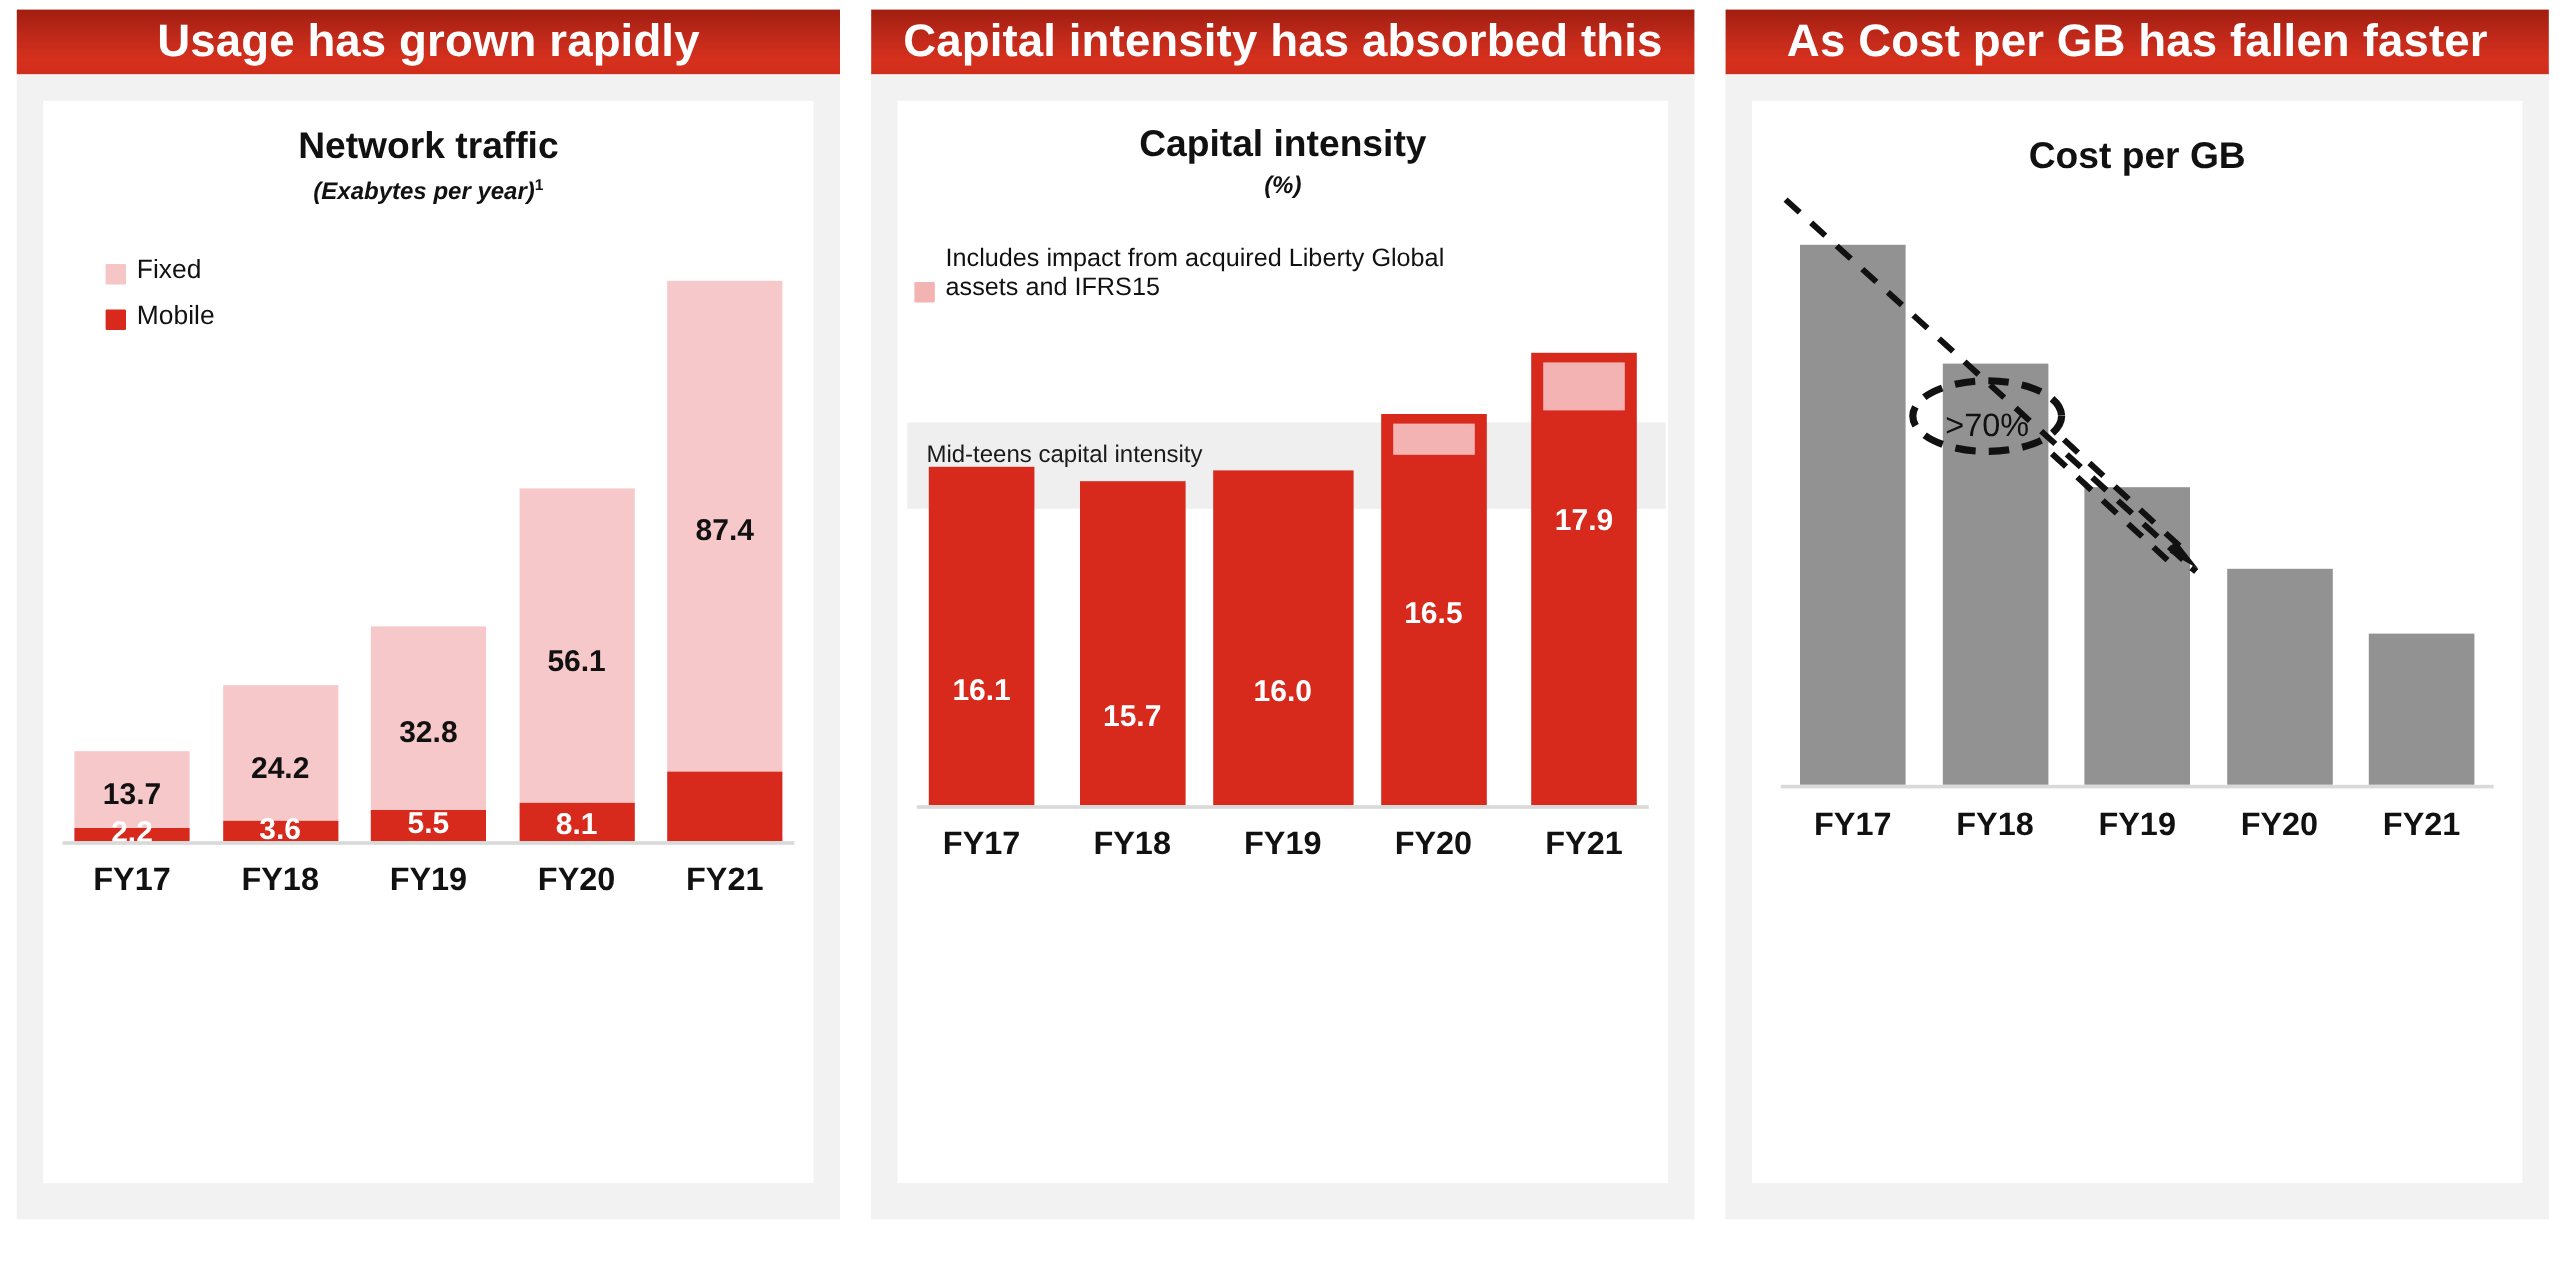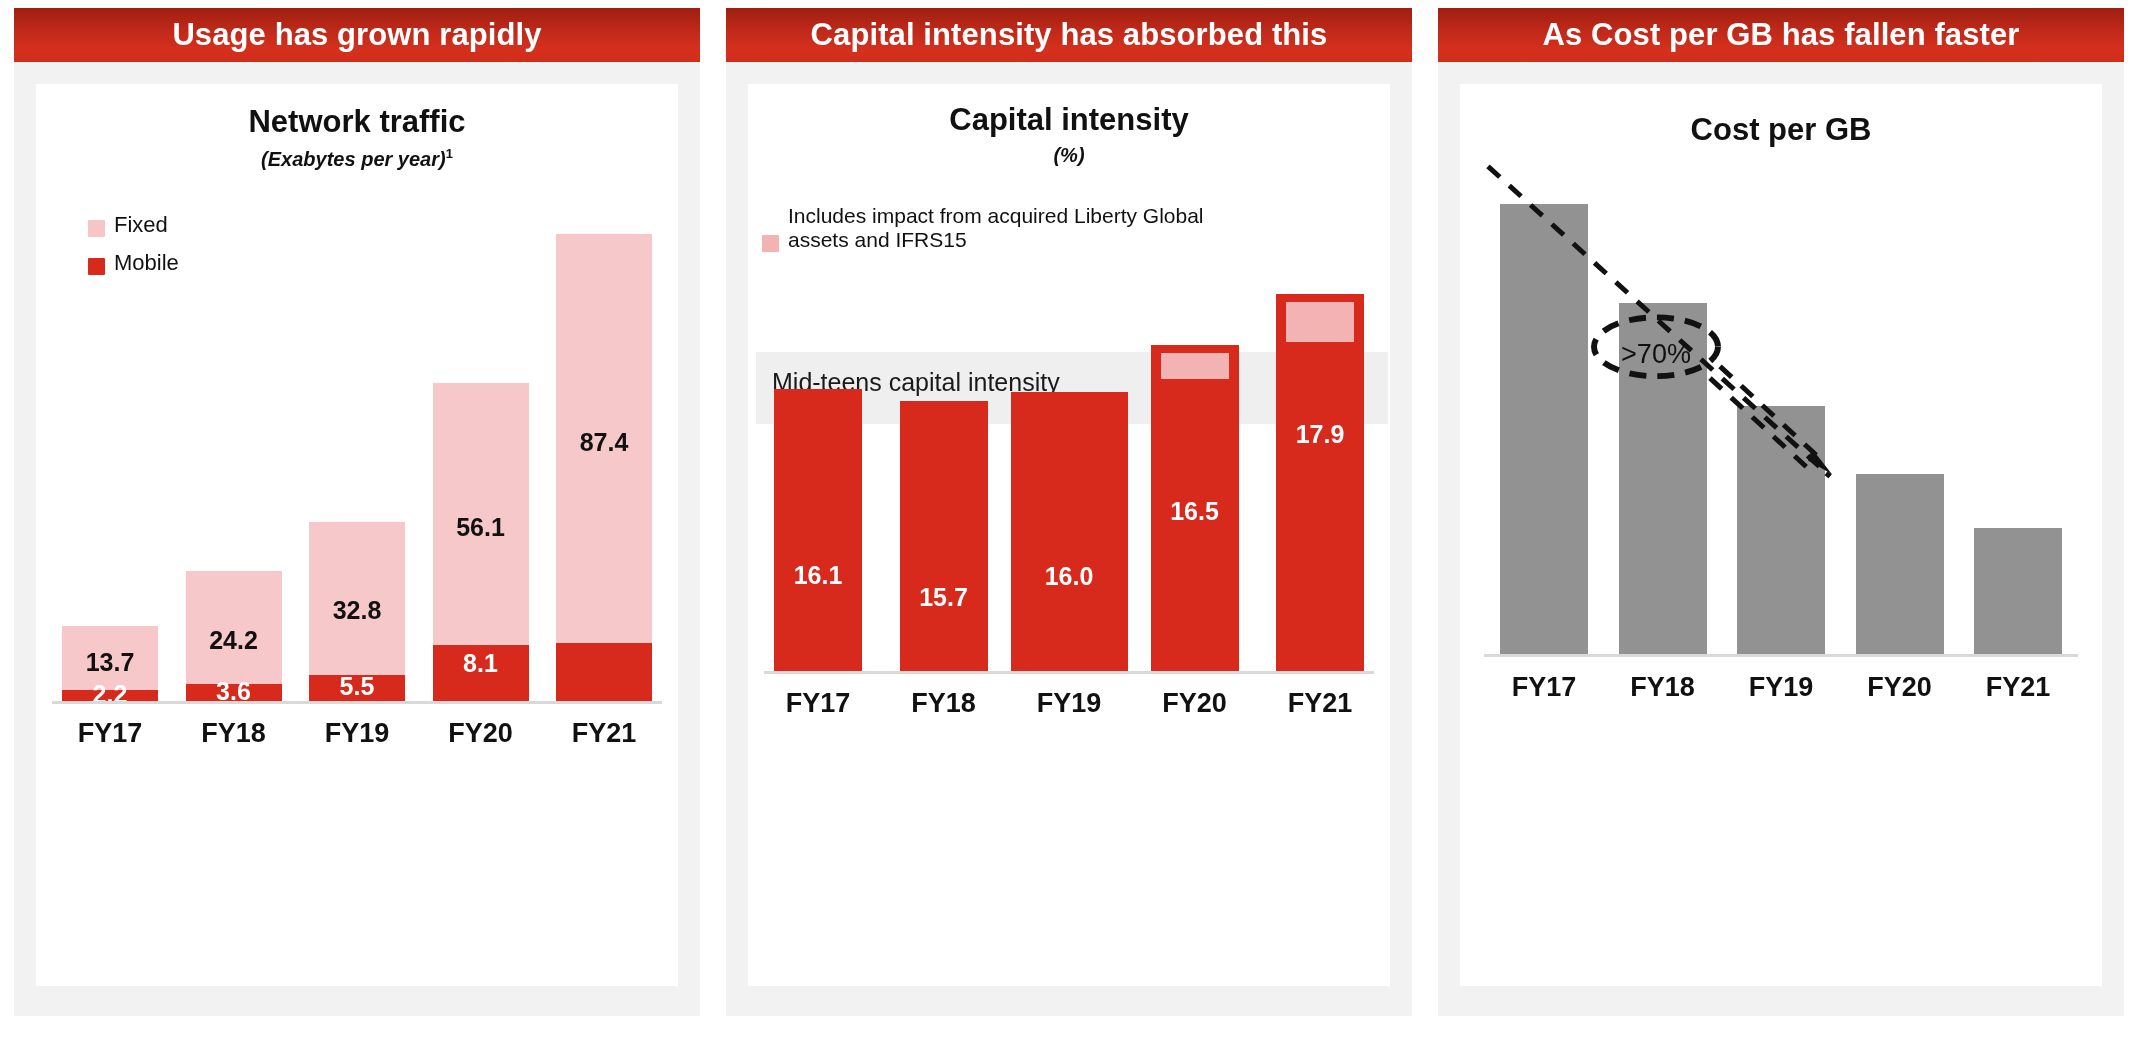--- a/index.html
+++ b/index.html
@@ -24,21 +24,21 @@
     background:#f2f2f2;
     display:flex;
     flex-direction:column;
   }
   .panel:first-child{margin-left:14px;}
   .panel-header{
     height:54px;
     flex:0 0 54px;
     background:linear-gradient(180deg,#a01e10 0%,#c0291a 42%,#d6301d 78%,#cf2d1b 100%);
     color:#ffffff;
-    font-size:31px;
+    font-size:38px;
     font-weight:bold;
     letter-spacing:.1px;
     display:flex;
     align-items:center;
     justify-content:center;
   }
   .panel-body{
     flex:1 1 auto;
     background:#f2f2f2;
     padding:22px 22px 30px 22px;
@@ -132,21 +132,21 @@
     font-weight:bold;
     color:#111;
   }
   
   .band{
     position:absolute;
     background:#efefef;
   }
   .band-label{
     position:absolute;
-    font-size:25px;
+    font-size:20px;
     color:#1a1a1a;
     white-space:nowrap;
   }
   .liberty-cap{
     position:absolute;
     background:#f4b3b3;
     left:10px;right:10px;
   }
   
   .anno-svg{position:absolute;left:0;top:0;width:100%;height:100%;pointer-events:none;}
@@ -207,21 +207,21 @@
             </div>
             <div class="seg mobile" style="height:26px;">
               <span class="val light" style="top:-3px;">5.5</span>
             </div>
           </div>
 
           <div class="bar-col" style="width:96px;">
             <div class="seg fixed" style="height:262px;">
               <span class="val dark" style="top:130px;">56.1</span>
             </div>
-            <div class="seg mobile" style="height:56px;">
+            <div class="seg mobile" style="height:32px;">
               <span class="val light" style="top:4px;">8.1</span>
             </div>
           </div>
 
           <div class="bar-col" style="width:96px;">
             <div class="seg fixed" style="height:409px;">
               <span class="val dark" style="top:194px;">87.4</span>
             </div>
             <div class="seg mobile" style="height:58px;">
               <span class="val light" style="top:14px;margin-top:45px;">12.2</span>

